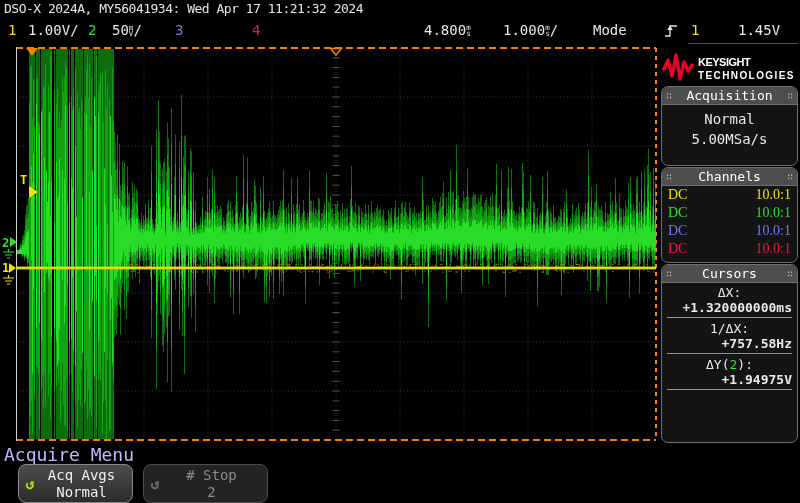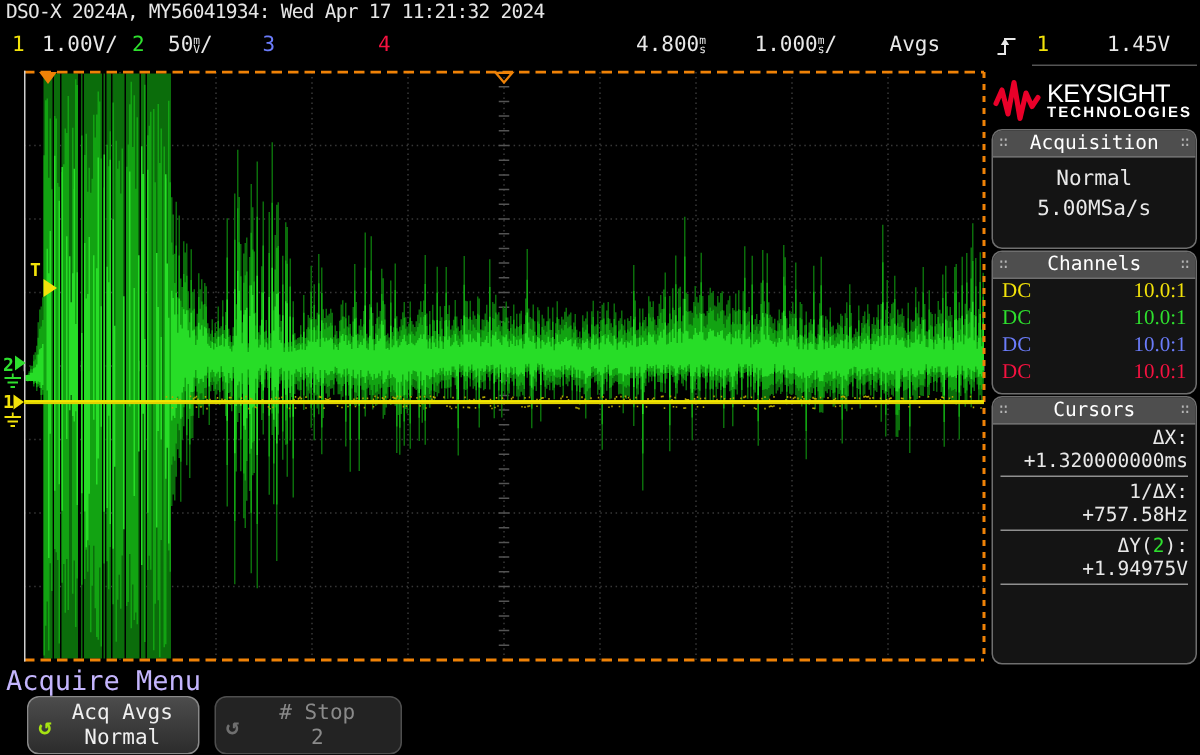--- a/index.html
+++ b/index.html
@@ -15,34 +15,34 @@
   .stack i{display:block;font-style:normal;font-size:7.5px;line-height:6px;letter-spacing:0;}
   .c-ch1{color:#f2e20a;} .c-ch2{color:#2ee02e;} .c-ch3{color:#6b7cfa;} .c-ch4{color:#f51240;}
   .c-white{color:#e8e8e8;}
 
   
   #scope{left:0;top:47px;width:658px;height:396px;}
 
   
   #sidebar{left:660px;top:44px;width:139px;height:400px;}
   #logo{position:absolute;left:2px;top:3px;width:136px;height:40px;display:flex;align-items:center;}
-  #logo .brand{font-family:"Liberation Sans",sans-serif;font-weight:normal;font-size:17px;color:#fff;letter-spacing:-0.5px;line-height:17px;}
+  #logo .brand{font-family:"Liberation Sans",sans-serif;font-weight:bold;font-size:11px;color:#fff;letter-spacing:-0.5px;line-height:17px;}
   #logo .sub{font-family:"Liberation Sans",sans-serif;font-weight:bold;font-size:10px;color:#fff;letter-spacing:1.4px;line-height:9px;}
   .panel{position:absolute;left:1px;width:135px;border:1px solid #6f6f6f;border-radius:7px;background:#141414;overflow:hidden;}
   .panel-header{height:17px;background:#4e4e4e;border-bottom:1px solid #6f6f6f;display:flex;align-items:center;justify-content:space-between;
                 color:#fff;font-size:13px;line-height:17px;padding:0 4px;}
   .grip{color:#b5b5b5;font-size:10px;line-height:10px;}
   #acq-panel{top:42px;height:78px;}
   #acq-panel .body{text-align:center;font-size:14px;color:#e8e8e8;padding-top:4px;line-height:20px;}
   #ch-panel{top:123px;height:94px;}
   .ch-row{display:flex;justify-content:space-between;font-size:14px;line-height:18px;padding:0 6px;font-family:Liberation Serif, serif;}
   #cur-panel{top:220px;height:177px;}
   #cur-panel .body{font-size:13px;color:#e8e8e8;padding:2px 5px 0 5px;}
-  .cur-label{text-align:right;line-height:15px;}
-  .cur-value{text-align:right;line-height:15px;}
+  .cur-label{text-align:center;line-height:15px;}
+  .cur-value{text-align:right;line-height:15px;font-weight:bold;}
   .sep{border-bottom:1px solid #909090;margin:2px 0 3px 0;}
 
   
   #menu-title{left:4px;top:444px;font-size:18px;color:#c4b5fd;}
   .softkey{position:absolute;top:464px;height:37px;border-radius:8px;display:flex;align-items:center;}
   #sk1{left:18px;width:113px;background:linear-gradient(#4c4c4c,#2c2c2c);border:1px solid #8a8a8a;}
   #sk2{left:143px;width:123px;background:#232323;border:1px solid #4e4e4e;}
   .sk-icon{width:22px;text-align:center;font-size:15px;font-weight:bold;}
   #sk1 .sk-icon{color:#a6e312;}
   #sk2 .sk-icon{color:#6f6f6f;}
@@ -60,21 +60,21 @@
 
   <div class="abs" id="chanbar">
     <span class="item c-ch1" style="left:8px">1</span>
     <span class="item c-white" style="left:28px">1.00V/</span>
     <span class="item c-ch2" style="left:88px">2</span>
     <span class="item c-white" style="left:112px"><span>50</span><span class="stack"><i>m</i><i>V</i></span><span>/</span></span>
     <span class="item c-ch3" style="left:175px">3</span>
     <span class="item c-ch4" style="left:252px">4</span>
     <span class="item c-white" style="left:424px"><span>4.800</span><span class="stack"><i>m</i><i>s</i></span></span>
     <span class="item c-white" style="left:503px"><span>1.000</span><span class="stack"><i>m</i><i>s</i></span><span>/</span></span>
-    <span class="item c-white" style="left:593px">Avgs</span>
+    <span class="item c-white" style="left:593px">Mode</span>
     <span class="item" style="left:664px;top:5px">
       <svg width="14" height="15" viewBox="0 0 14 15">
           <path d="M1 13 H6 V3 H13" stroke="#e8e8e8" stroke-width="1.3" fill="none"></path>
           <polygon points="3.2,7 8.8,7 6,2.5" fill="#e8e8e8"></polygon>
         </svg>
     </span>
     <span class="item c-ch1" style="left:691px">1</span>
     <span class="item c-white" style="left:738px">1.45V</span>
   </div>
   <div class="abs" id="trig-underline"></div>

